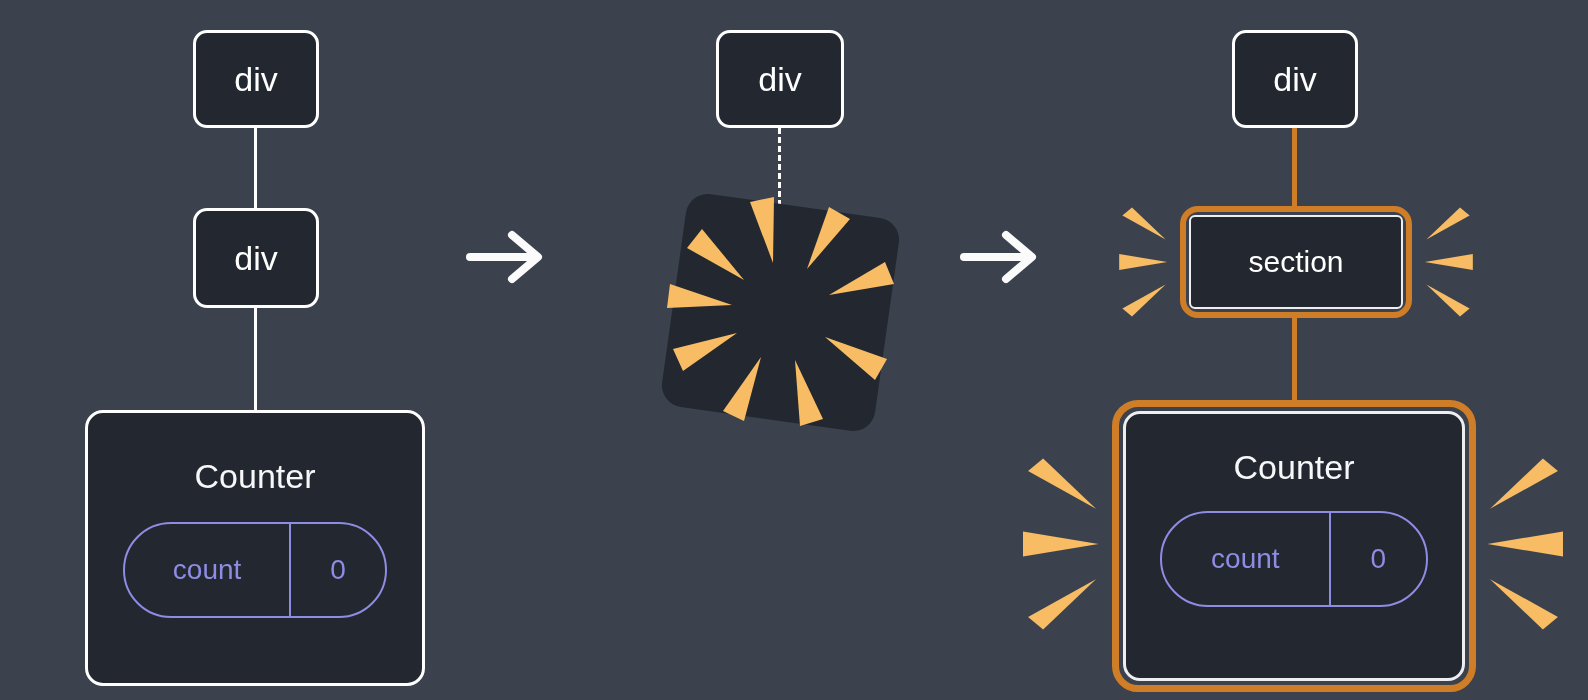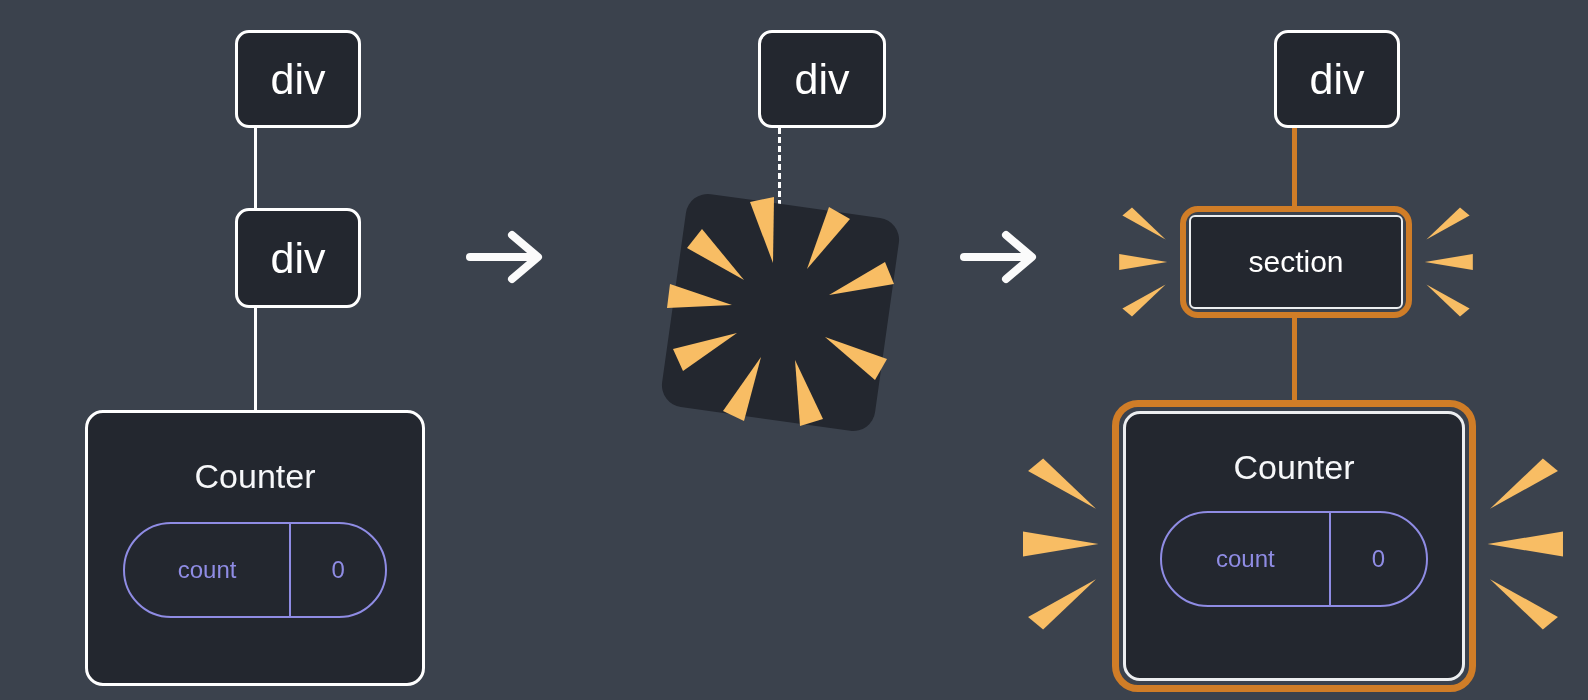--- a/index.html
+++ b/index.html
@@ -12,33 +12,33 @@
     --text:#ffffff;
   }
   *{margin:0;padding:0;box-sizing:border-box;}
   html,body{width:1588px;height:700px;background:var(--bg);overflow:hidden;
     font-family:"Liberation Sans", sans-serif;}
   .canvas{position:relative;width:1588px;height:700px;background:var(--bg);}
 
   .node{position:absolute;background:var(--node-fill);
     border:3px solid var(--node-stroke);border-radius:14px;
     display:flex;align-items:center;justify-content:center;
-    color:var(--text);font-size:43px;margin-left:42px;}
+    color:var(--text);font-size:34px;}
 
   .vline{position:absolute;width:3px;background:var(--node-stroke);}
   .vline.orange{width:5px;background:var(--hl);}
   .dashline{position:absolute;width:0;border-left:3px dashed var(--node-stroke);}
 
   .component{position:absolute;background:var(--node-fill);
     border:3px solid var(--node-stroke);border-radius:18px;
     display:flex;flex-direction:column;align-items:center;}
   .component .title{color:#f6f7f9;font-size:34px;}
 
   .pill{display:flex;align-items:stretch;border:2.5px solid var(--accent);
-    border-radius:60px;color:var(--accent);font-size:24px;overflow:hidden;}
+    border-radius:60px;color:var(--accent);font-size:28px;overflow:hidden;}
   .pill .cell{display:flex;align-items:center;justify-content:center;}
   .pill .key{flex:1.75;}
   .pill .val{flex:1;border-left:2px solid var(--accent);}
 
   
   .hl-outer{position:absolute;border:6px solid var(--hl);border-radius:18px;padding:3px;background:transparent;}
   .hl-inner{width:100%;height:100%;background:var(--node-fill);
     border:2.5px solid #eceef0;border-radius:6px;
     display:flex;align-items:center;justify-content:center;
     color:var(--text);font-size:30px;}

